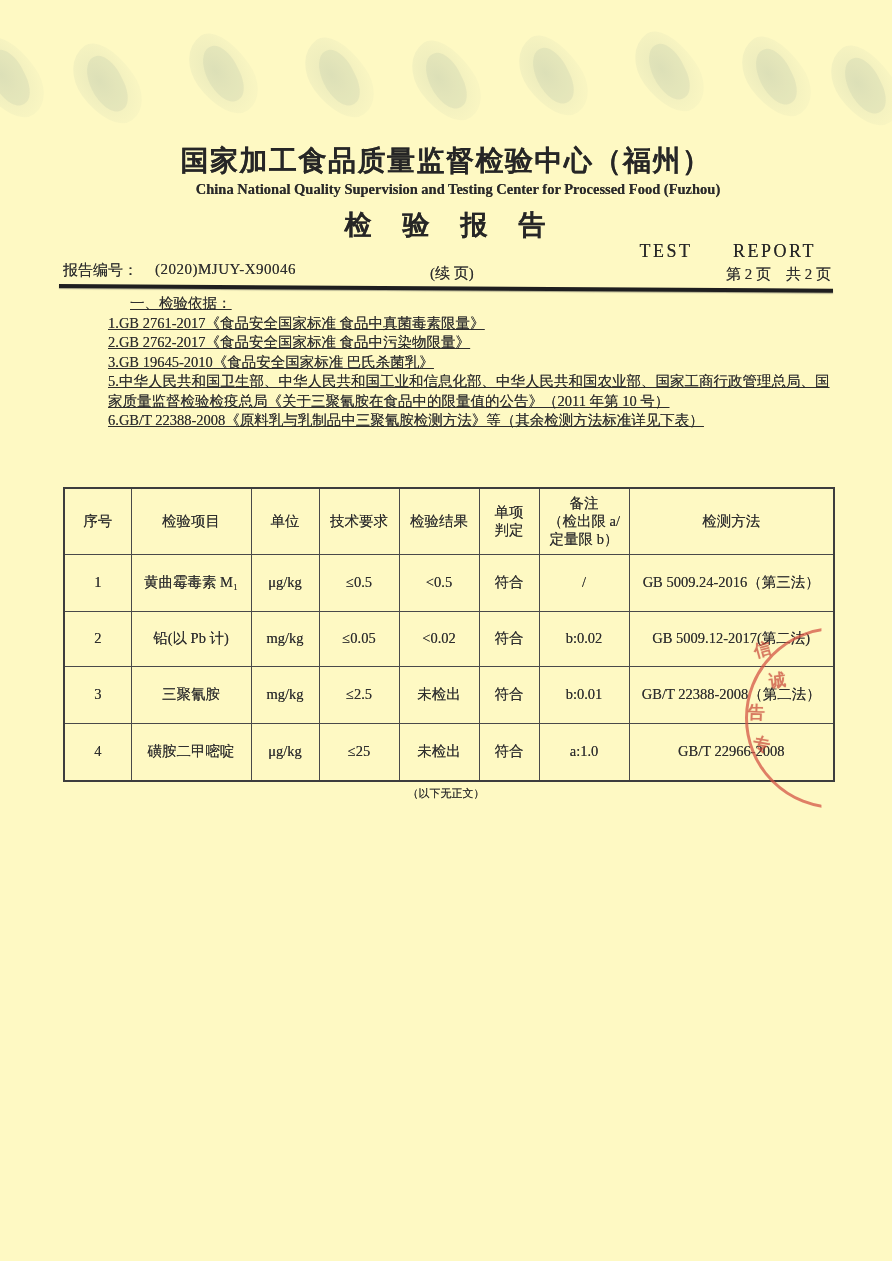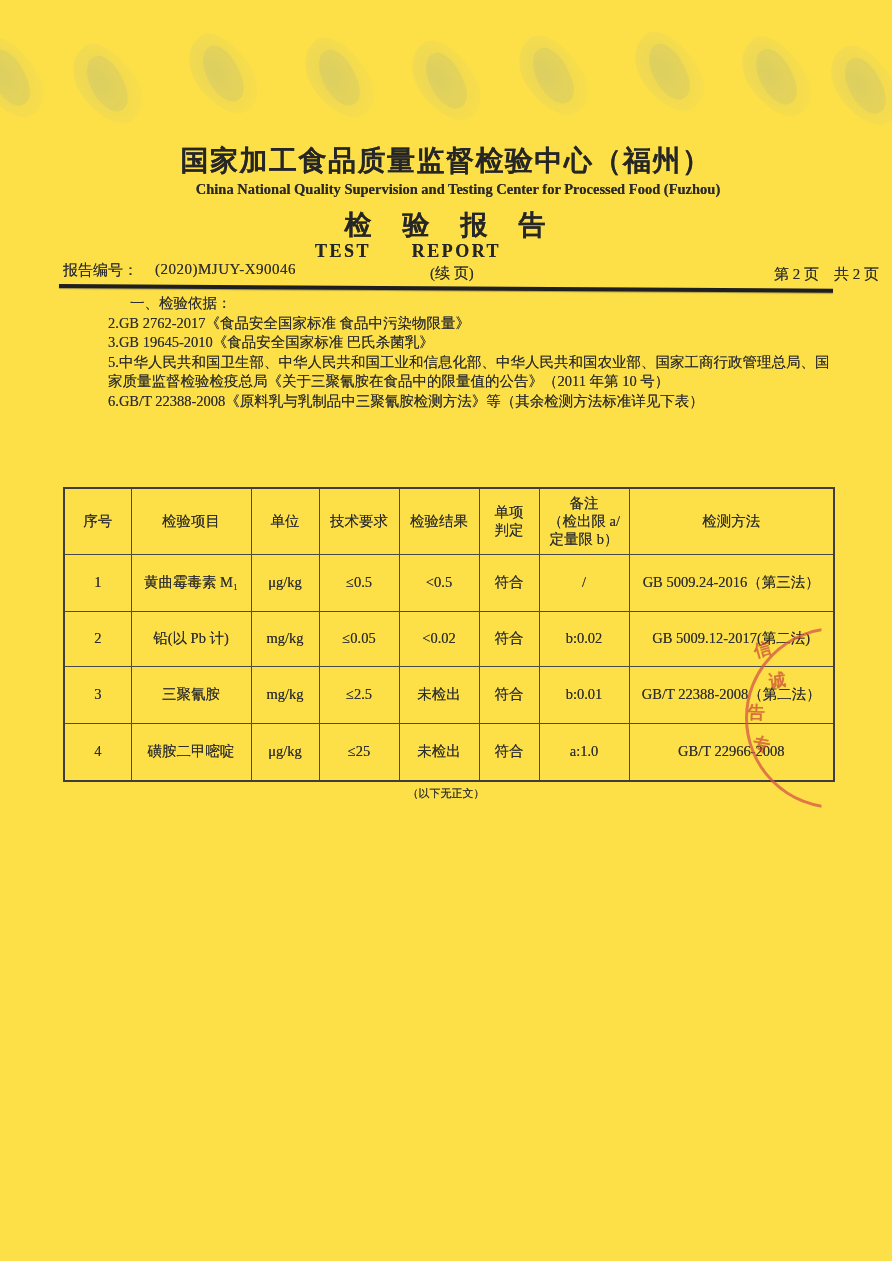--- a/index.html
+++ b/index.html
@@ -1,19 +1,19 @@
 <!DOCTYPE html>
 <html><head>
 <meta charset="utf-8">
 <style>
   html,body{margin:0;padding:0;background:#ffffff;}
   .page{
     position:relative;
     width:892px;height:1261px;
-    background:#fde047;
+    background:#fef9c3;
     overflow:hidden;
     font-family:"Liberation Serif","DejaVu Serif",serif;
     color:#2e2e2e;
   }
   .ink{ text-shadow:0 0 0.5px rgba(50,50,50,.75); }
 
   
   .smudge{
     position:absolute;
     width:54px;height:88px;
@@ -38,43 +38,43 @@
     position:absolute;top:181px;left:0;width:892px;
     text-align:center;font-size:14.5px;font-weight:bold;color:#2a2a2a;padding-left:12px;
   }
   .title-cn{
     position:absolute;top:207px;left:0;width:892px;
     text-align:center;font-size:27px;font-weight:bold;
     letter-spacing:2px;color:#262626;
   }
   .title-en{
     position:absolute;top:241px;left:0;width:816px;
-    text-align:center;font-size:18px;font-weight:bold;
+    text-align:right;font-size:18px;font-weight:normal;
     letter-spacing:2.5px;word-spacing:34px;color:#262626;
   }
 
   .meta-row{position:absolute;top:261px;left:0;width:892px;font-size:15px;}
   .report-no-label{position:absolute;left:63px;top:0;}
   .report-no-value{position:absolute;left:155px;top:0;letter-spacing:.5px;text-align:right;}
   .continuation{position:absolute;left:430px;top:3px;}
-  .page-indicator{position:absolute;left:726px;top:4px;margin-left:48px;}
+  .page-indicator{position:absolute;left:726px;top:4px;}
 
   .rule{
     position:absolute;left:59px;top:284px;width:774px;height:4px;
     background:#1f1f1f;box-shadow:0 1px 1px rgba(70,70,70,.45);
     transform:rotate(0.35deg);transform-origin:left center;
   }
 
   
   .basis{
     position:absolute;left:108px;top:294px;width:730px;
     font-size:14.5px;line-height:19.5px;
   }
   .basis .indent{margin-left:22px;}
-  .basis div{white-space:normal;}
+  .basis div{white-space:normal;text-decoration:underline;}
 
   
   table.results{
     position:absolute;left:63px;top:487px;
     width:770px;border-collapse:collapse;table-layout:fixed;
     font-size:14.5px;color:#2e2e2e;
     border:2px solid #3d3d3d;
   }
   table.results th, table.results td{
     border:1px solid #4a4a4a;
@@ -131,20 +131,21 @@
     <span class="report-no-label">报告编号：</span>
     <span class="report-no-value">(2020)MJUY-X90046</span>
     <span class="continuation">(续 页)</span>
     <span class="page-indicator">第 2 页　共 2 页</span>
   </div>
 
   <div class="rule"></div>
 
   <div class="basis ink">
     <div class="indent">一、检验依据：</div>
+    <div>1.GB 2761-2017《食品安全国家标准 食品中真菌毒素限量》</div>
     <div>2.GB 2762-2017《食品安全国家标准 食品中污染物限量》</div>
     <div>3.GB 19645-2010《食品安全国家标准 巴氏杀菌乳》</div>
     <div>5.中华人民共和国卫生部、中华人民共和国工业和信息化部、中华人民共和国农业部、国家工商行政管理总局、国家质量监督检验检疫总局《关于三聚氰胺在食品中的限量值的公告》（2011 年第 10 号）</div>
     <div>6.GB/T 22388-2008《原料乳与乳制品中三聚氰胺检测方法》等（其余检测方法标准详见下表）</div>
   </div>
 
   <table class="results ink">
     <colgroup id="cols">
         <col style="width: 67px;">
         <col style="width: 120px;">

